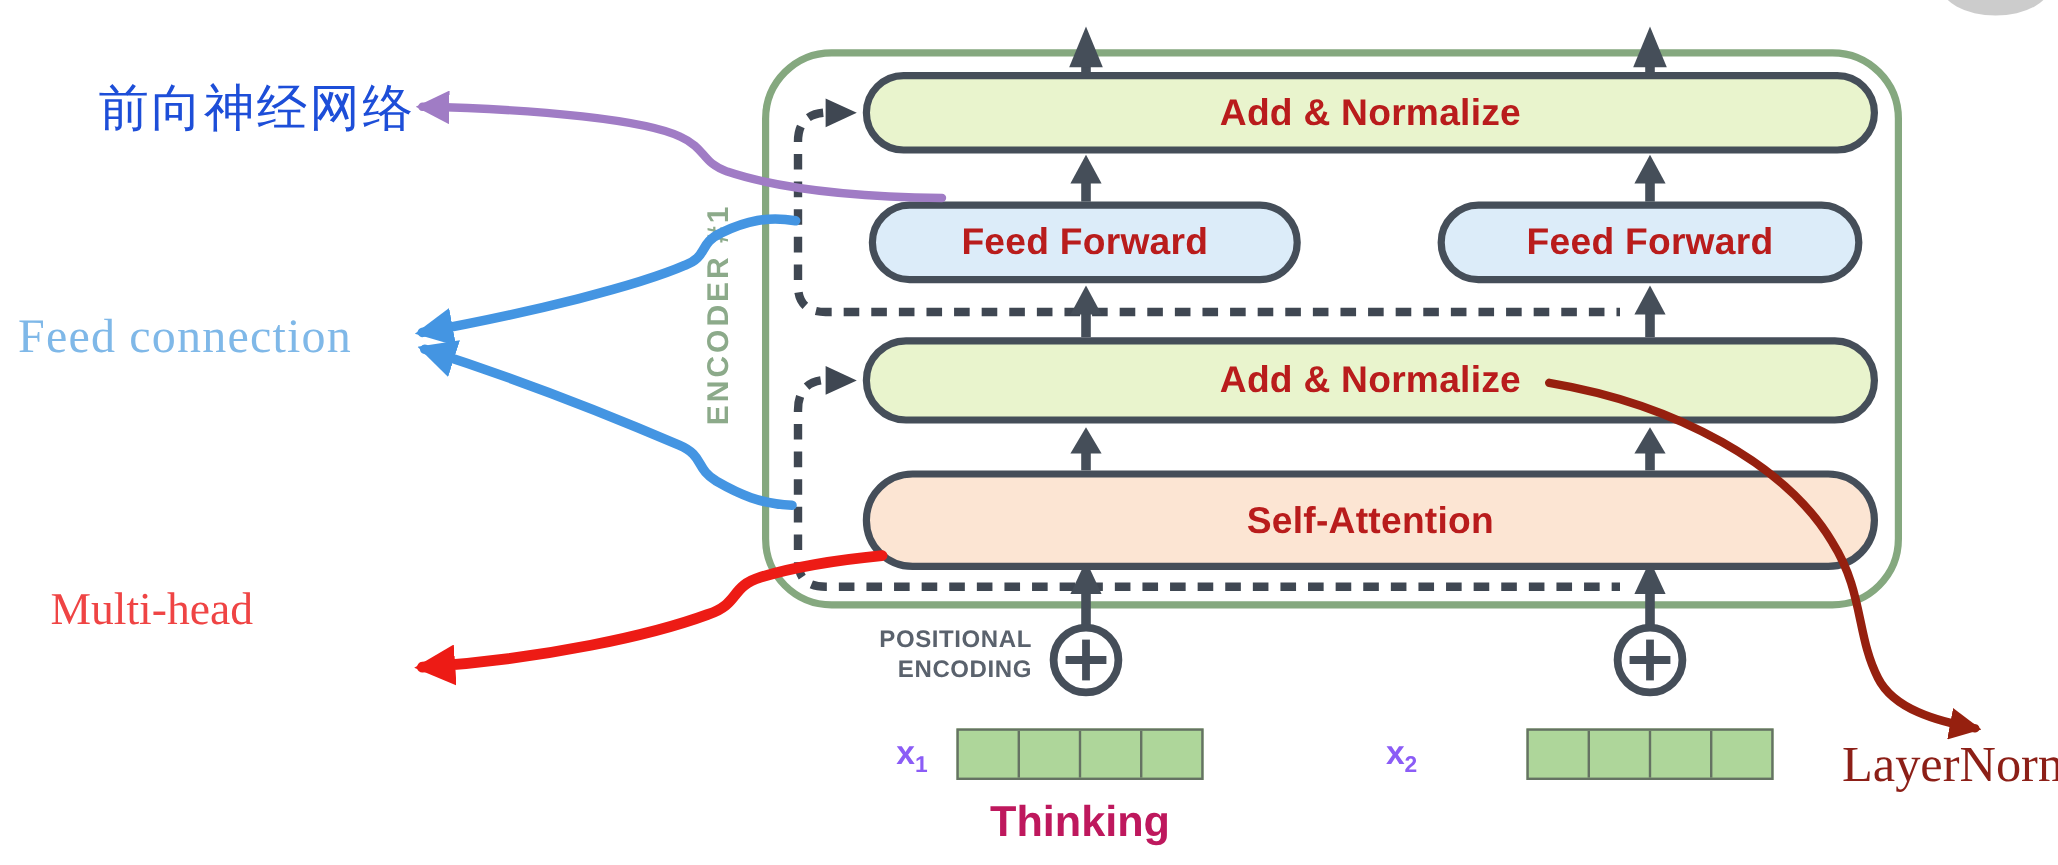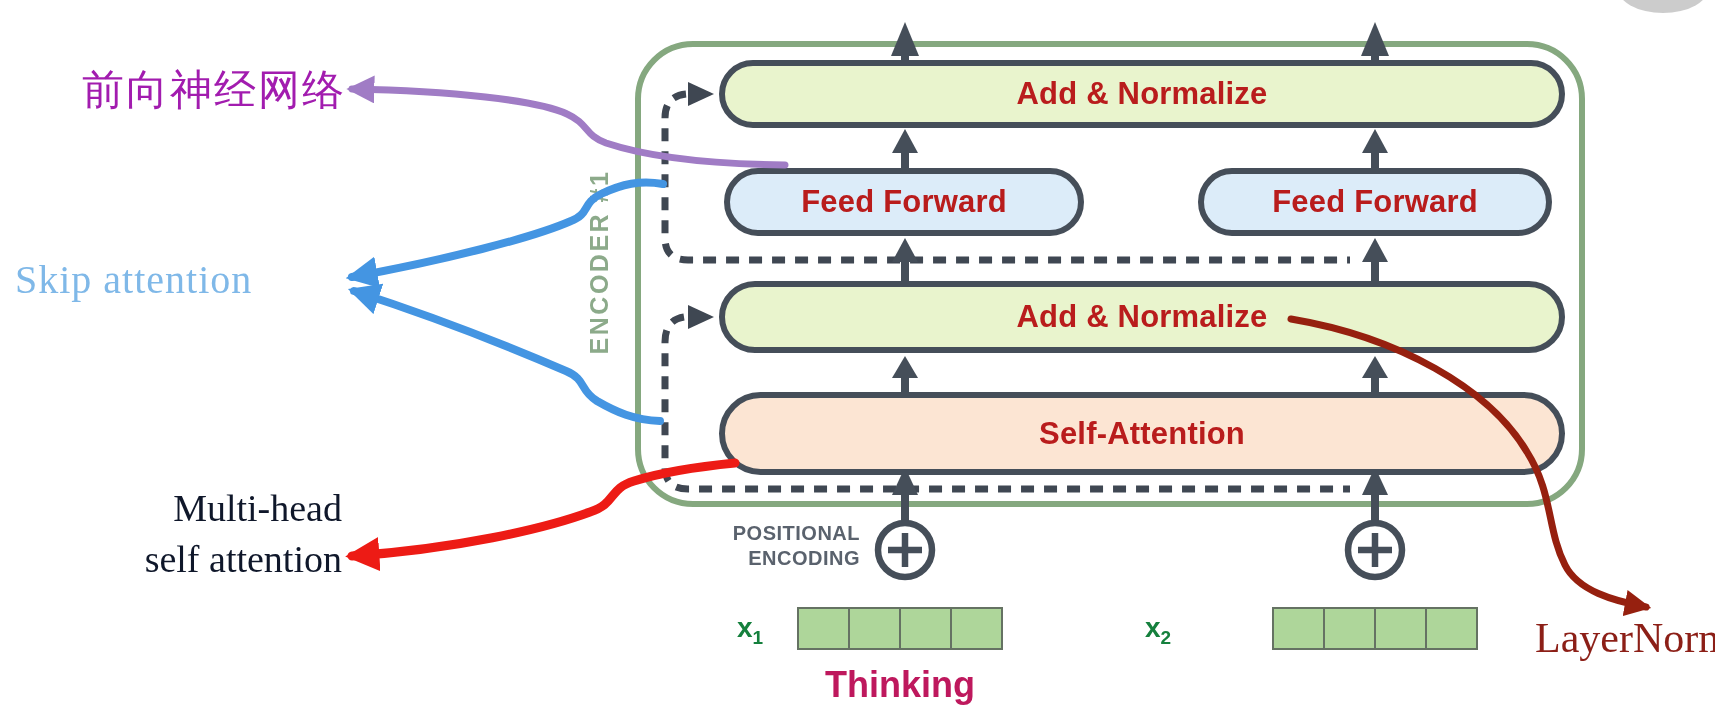--- a/index.html
+++ b/index.html
@@ -33,22 +33,22 @@
     transform:rotate(-90deg);transform-origin:center;
     text-align:center;font-weight:700;font-size:25px;letter-spacing:2.5px;color:#8caa8a;
   }
 
   .pos-enc{
     position:absolute;left:640px;top:521px;width:220px;text-align:right;
     font-weight:700;font-size:20px;line-height:25px;letter-spacing:0.5px;color:#5a626d;
   }
 
   .tok-label{
-    position:absolute;width:46px;text-align:left;
-    font-weight:700;font-size:28px;color:#15803d;
+    position:absolute;width:46px;text-align:center;
+    font-weight:700;font-size:28px;color:#8b5cf6;
   }
   .tok-label sub{font-size:19px;}
   .tok-label-1{left:737px;top:612px;}
   .tok-label-2{left:1145px;top:612px;}
 
   .embed{
     position:absolute;top:607px;width:206px;height:43px;display:flex;
     background:#aed69a;border:2px solid #657263;box-sizing:border-box;
   }
   .embed-1{left:797px;}
@@ -58,23 +58,23 @@
 
   .tok-word{
     position:absolute;top:664px;width:206px;text-align:center;
     font-weight:700;font-size:36px;color:#be185d;
   }
   .tok-word-1{left:797px;}
   .tok-word-2{left:1272px;}
 
   
   .ann{position:absolute;font-family:"Liberation Serif","DejaVu Serif",serif;}
-  .ann-ffn{left:82px;top:62px;font-size:42px;color:#a21caf;letter-spacing:2px;}
+  .ann-ffn{left:82px;top:62px;font-size:42px;color:#1d4ed8;letter-spacing:2px;}
   .ann-skip{left:15px;top:256px;font-size:40px;color:#7fb8e8;letter-spacing:1px;}
-  .ann-mha{left:42px;top:483px;width:300px;text-align:right;font-size:38px;line-height:51px;color:#0f172a;}
+  .ann-mha{left:42px;top:483px;width:300px;text-align:left;font-size:38px;line-height:51px;color:#ef4444;}
   .ann-ln{left:1535px;top:614px;font-size:42px;color:#8c1f17;}
 </style>
 </head>
 <body>
 
 <div class="canvas">
 
   <div class="outer-box"></div>
 
   <svg class="layer" viewBox="0 0 1715 721">
@@ -160,24 +160,23 @@
 
   <div class="tok-label tok-label-2"><span>x</span><sub>2</sub></div>
   <div class="embed embed-2">
     <span class="cell"></span>
       <span class="cell"></span>
       <span class="cell"></span>
       <span class="cell"></span>
   </div>
 
   <div class="ann ann-ffn">前向神经网络</div>
-  <div class="ann ann-skip">Skip attention</div>
+  <div class="ann ann-skip">Feed connection</div>
   <div class="ann ann-mha">
     <div>Multi-head</div>
-    <div>self attention</div>
   </div>
   <div class="ann ann-ln">LayerNorm</div>
 
   <svg class="layer" viewBox="0 0 1715 721">
     <defs>
       <marker id="mPurple" viewBox="0 0 10 10" refX="8" refY="5" markerWidth="4" markerHeight="4" orient="auto">
         <path d="M0,0 L10,5 L0,10 Z" fill="#a07cc5"></path>
         </marker>
       <marker id="mBlue" viewBox="0 0 10 10" refX="8" refY="5" markerWidth="4" markerHeight="4" orient="auto">
         <path d="M0,0 L10,5 L0,10 Z" fill="#4495e2"></path>

